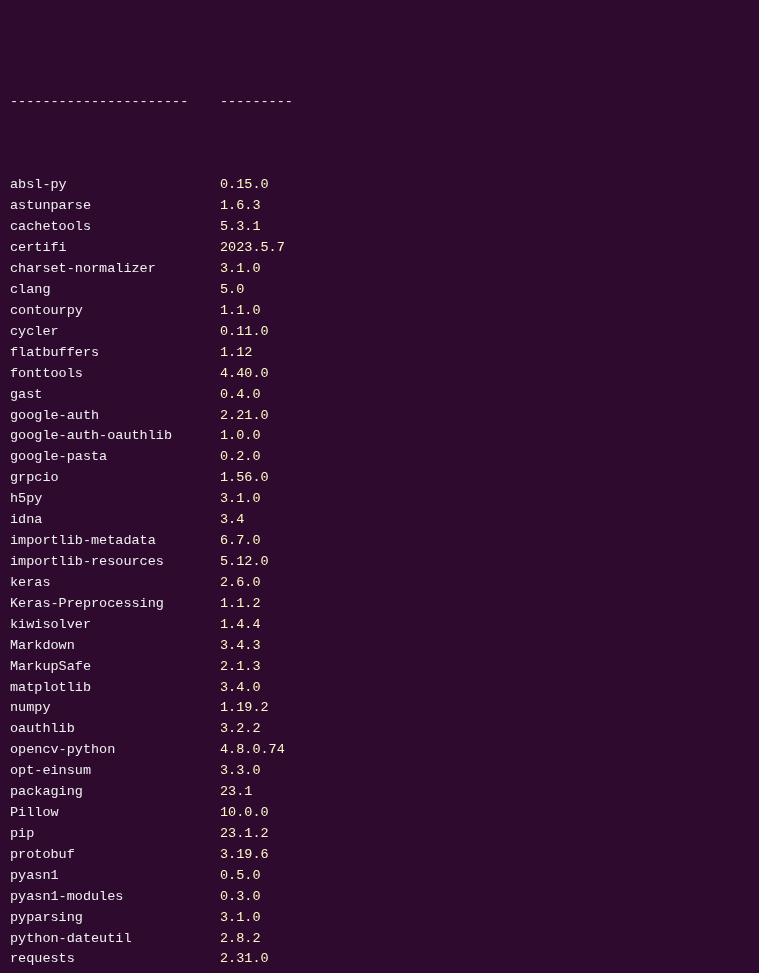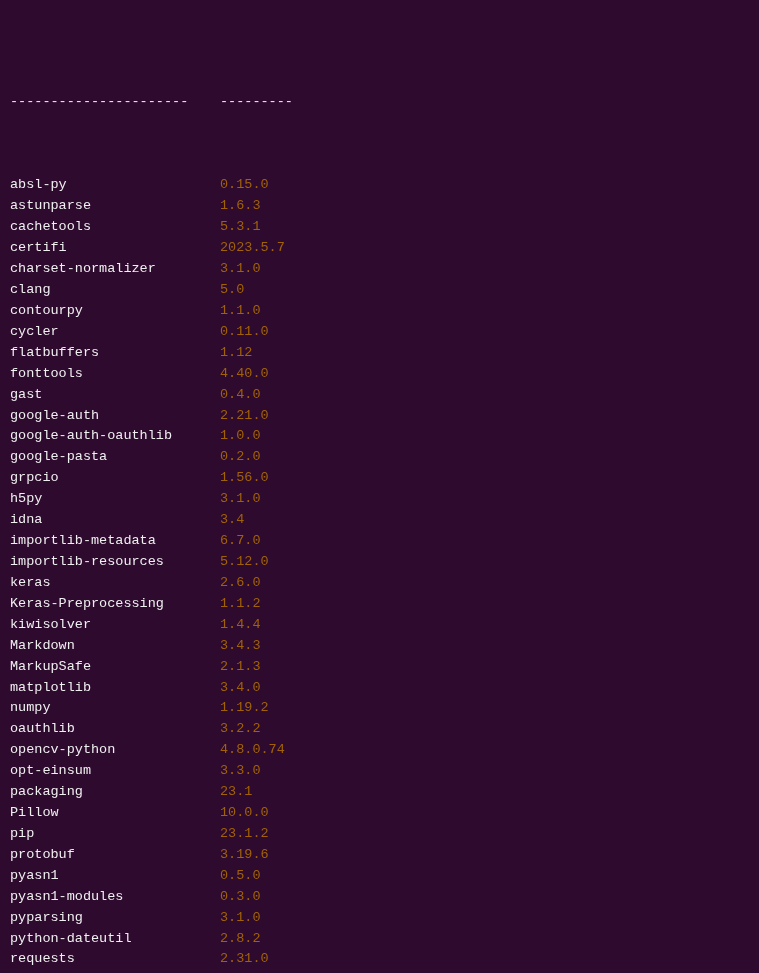--- a/index.html
+++ b/index.html
@@ -33,21 +33,21 @@
       flex-direction: row;
     }
 
     .pkg-name {
       color: #f0f0f0;
       min-width: 210px;
       display: inline-block;
     }
 
     .pkg-version {
-      color: #a16207;
+      color: #fef9c3;
       display: inline-block;
     }
 
     .separator-row {
       color: #f0f0f0;
       display: flex;
       flex-direction: row;
     }
 
     .sep-name {

